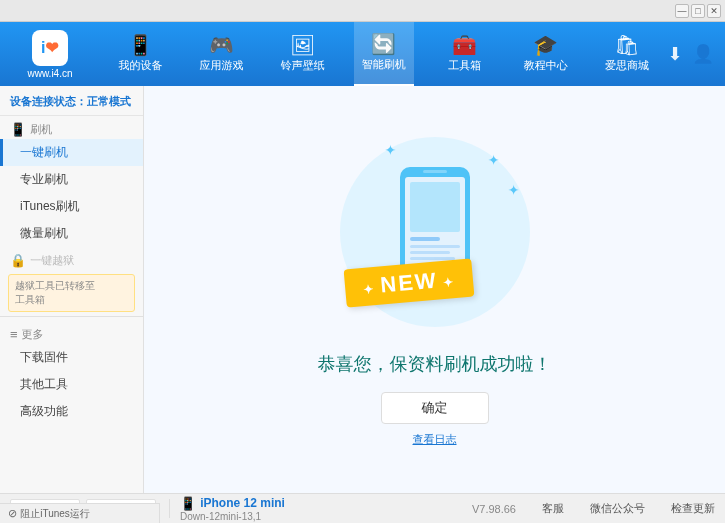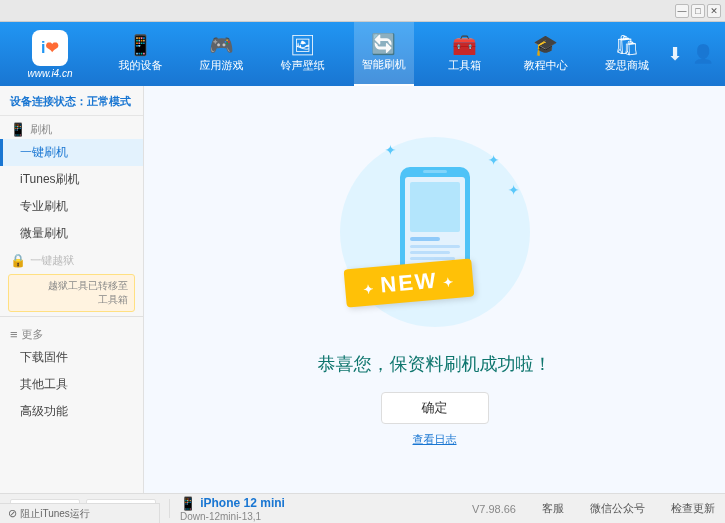--- a/index.html
+++ b/index.html
@@ -43,21 +43,21 @@
       height: 100%;
       padding: 0 10px;
     }
     .logo-icon {
       width: 36px; height: 36px;
       background: #fff;
       border-radius: 8px;
       display: flex; align-items: center; justify-content: center;
       font-size: 18px; font-weight: bold; color: #2196f3;
     }
-    .logo-text { color: #fff; font-size: 10px; margin-top: 2px; font-style: italic; }
+    .logo-text { color: #fff; font-size: 10px; margin-top: 2px; }
 
     .nav-items {
       display: flex;
       flex: 1;
       height: 100%;
       align-items: center;
       justify-content: space-around;
     }
     .nav-item {
       display: flex;
@@ -357,29 +357,29 @@
   <div class="sidebar">
     <div class="status-bar-top">
       <span>设备连接状态：</span><span>正常模式</span>
     </div>
 
     <div class="sidebar-section-header">
       <span class="sidebar-section-icon">📱</span>
       <span>刷机</span>
     </div>
     <div class="sidebar-item active">一键刷机</div>
+    <div class="sidebar-item">专业刷机</div>
     <div class="sidebar-item">iTunes刷机</div>
-    <div class="sidebar-item">专业刷机</div>
     <div class="sidebar-item">微量刷机</div>
 
     <div class="sidebar-section-header">
       <span class="sidebar-section-icon">🔒</span>
       <span style="color:#bbb;">一键越狱</span>
     </div>
-    <div class="sidebar-notice" style="white-space: pre-line; text-align: right;">越狱工具已转移至
+    <div class="sidebar-notice" style="white-space: pre-line;">越狱工具已转移至
 工具箱</div>
 
     <hr class="sidebar-divider">
 
     <div class="sidebar-section-header">
       <span class="sidebar-section-icon">≡</span>
       <span>更多</span>
     </div>
     <div class="sidebar-item">下载固件</div>
     <div class="sidebar-item">其他工具</div>

